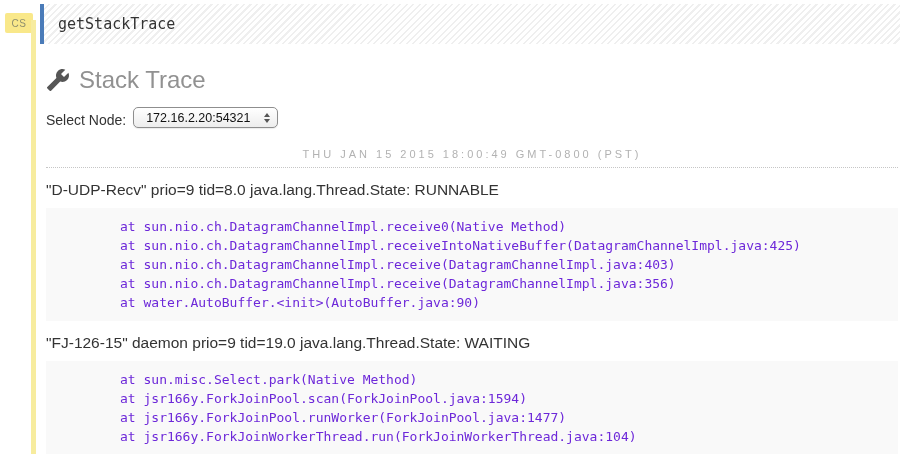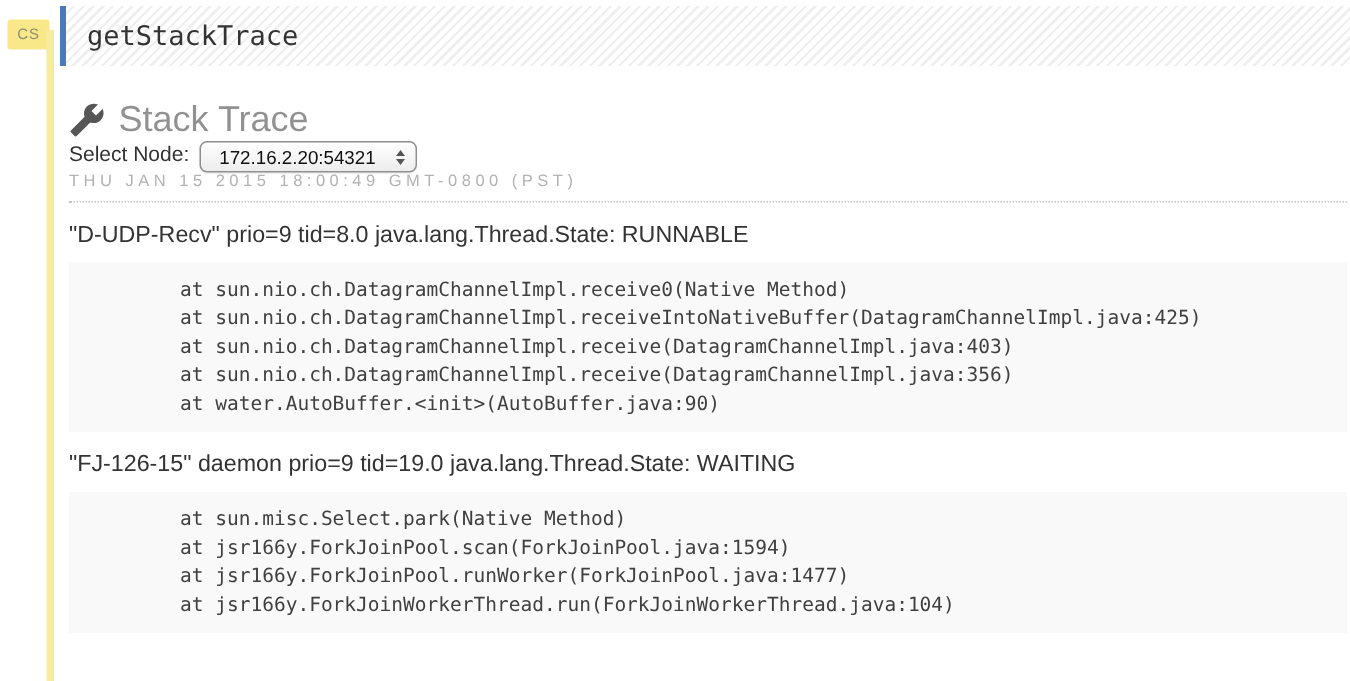--- a/index.html
+++ b/index.html
@@ -12,47 +12,47 @@
   .cell-badge { position:absolute; left:5px; top:13px; width:28px; height:20px;
     background:#f9e88a; border-radius:2px 2px 0 2px; font-size:10px; color:#90906f;
     display:flex; align-items:center; justify-content:center; letter-spacing:.5px; }
 
   
   .cell-row { position:absolute; left:40px; top:4px; right:0; height:40px;
     border-left:4px solid #4a7bb8;
     background:repeating-linear-gradient(135deg,#ffffff 0,#ffffff 3px,#efefef 3px,#efefef 4.6px);
     display:flex; align-items:center; }
   .cell-code { font-family:"DejaVu Sans Mono","Liberation Mono",monospace;
-    font-size:18px; color:#333; padding-left:14px; }
+    font-size:15px; color:#333; padding-left:14px; }
 
   .content { position:absolute; left:46px; top:44px; right:2px; }
 
   .page-title { margin-top:22px; display:flex; align-items:center;text-align:center; }
   .page-title .wrench { width:24px; height:24px; margin-right:9px; transform:scaleX(-1); }
   .page-title .title-text { font-size:24px; color:#919191; font-weight:400; }
 
-  .node-row { display:flex; align-items:flex-start; font-size:14px; color:#333; }
+  .node-row { margin-top:13px; display:flex; align-items:flex-end; font-size:14px; color:#333; }
   .select-box { margin-left:7px; display:inline-flex; align-items:center;
     border:1px solid #8e8e8e; border-radius:5px; height:21px; padding:0 7px 0 12px;
     background:linear-gradient(#ffffff,#ededed); box-shadow:0 1px 1px rgba(0,0,0,.08);
     cursor:default; }
   .select-box .sel-text { font-size:12.5px; color:#111; margin-right:14px; }
   .sel-arrows { display:flex; flex-direction:column; align-items:center; gap:2px; }
   .sel-arrows .up { width:0; height:0; border-left:3.5px solid transparent;
     border-right:3.5px solid transparent; border-bottom:4.5px solid #555; }
   .sel-arrows .down { width:0; height:0; border-left:3.5px solid transparent;
     border-right:3.5px solid transparent; border-top:4.5px solid #555; }
 
-  .timestamp { font-size:11px; letter-spacing:3px; color:#b2b2b2;
-    border-bottom:1px dotted #c6c6c6; padding-bottom:7px; text-transform:uppercase; }
+  .timestamp { margin-top:20px; font-size:11px; letter-spacing:3px; color:#b2b2b2;
+    border-bottom:1px dotted #c6c6c6; padding-bottom:7px; text-transform:uppercase;text-align:center; }
 
   .thread-header { margin-top:13px; font-size:15.5px; color:#333; }
   .stack-pre { margin-top:9px; background:#f9f9f9;
     font-family:"DejaVu Sans Mono","Liberation Mono",monospace; font-size:13px;
-    color:#404040; padding:9px 8px 9px 74px; }
+    color:#6d28d9; padding:9px 8px 9px 74px; }
   .frame { line-height:19px; white-space:pre; }
 </style>
 </head>
 <body>
 
 <div class="cell-badge">CS</div>
 <div class="gutter-line"></div>
 
 <div class="cell-row">
   <span class="cell-code">getStackTrace</span>

